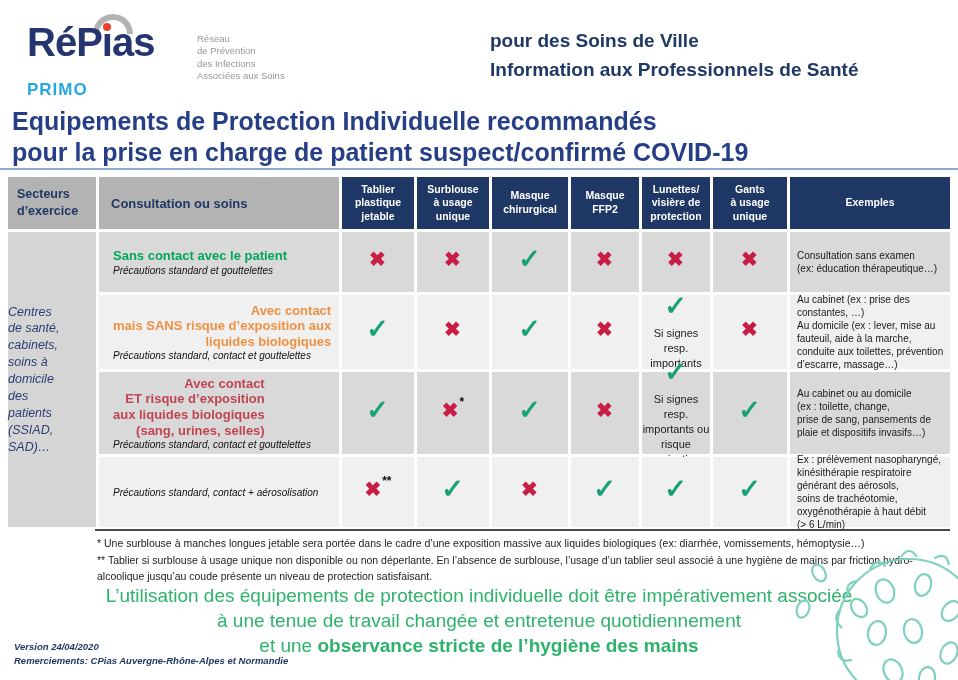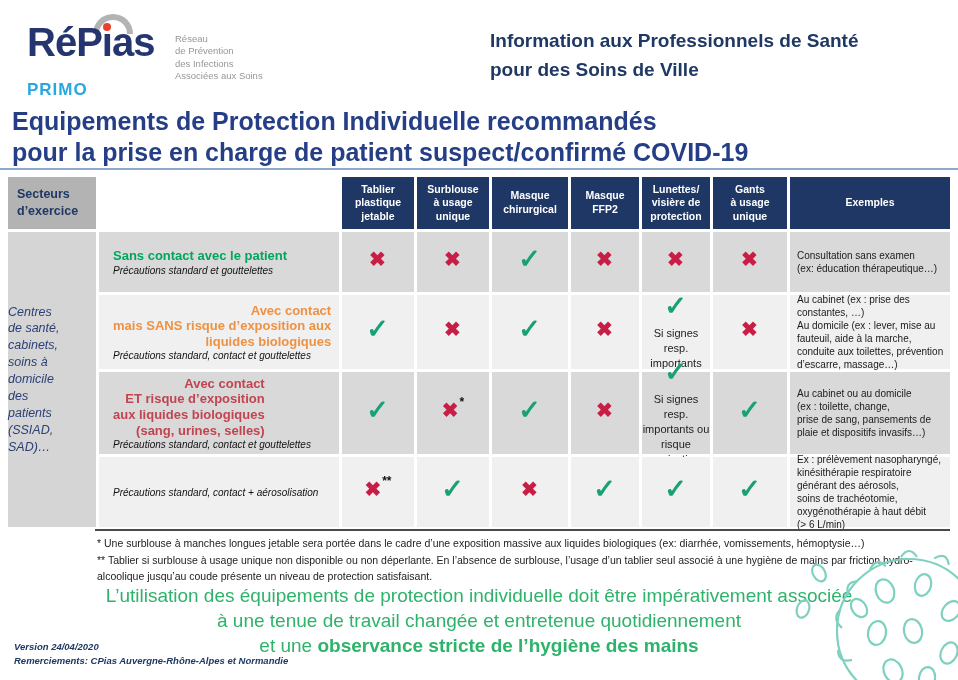--- a/index.html
+++ b/index.html
@@ -9,21 +9,21 @@
     font-family:"Liberation Sans", sans-serif; color:#1a1a1a;
   }
   
   .logo { position:absolute; left:27px; top:20px; width:260px; }
   .logo-word { font-size:40px; font-weight:bold; color:#24356f; letter-spacing:-1px; line-height:44px; position:relative; }
   .logo-i { position:relative; }
   .logo-dot { position:absolute; width:8px; height:8px; border-radius:50%; background:#e8402a; left:1px; top:3px; }
   .logo-arc { position:absolute; left:66px; top:-6px; width:40px; height:20px;
               border:6px solid #b3b3b3; border-bottom:none; border-radius:40px 40px 0 0; }
   .logo-primo { font-size:17px; font-weight:bold; color:#29a8df; letter-spacing:1px; margin-top:16px; }
-  .logo-tagline { position:absolute; left:148px; top:13px; font-size:9.5px; color:#979797; line-height:1.3; white-space:pre-line; }
+  .logo-tagline { position:absolute; left:170px; top:13px; font-size:9.5px; color:#979797; line-height:1.3; white-space:pre-line; }
   
   .hdr-right { position:absolute; left:490px; top:26px; font-size:19px; font-weight:bold; color:#1f3864; line-height:1.55; }
   
   .main-title { position:absolute; left:12px; top:100px; font-size:25px; font-weight:bold; color:#263e86; line-height:1.22;margin-top:6px; }
   .title-rule { position:absolute; left:0; top:168px; width:958px; height:2px; background:#8ea9c9; }
   
   .epi-table {
     position:absolute; left:8px; top:177px; width:942px;
     display:grid; gap:3px;
     grid-template-columns:88px 240px 72px 72px 76px 68px 68px 74px 1fr;
@@ -66,34 +66,35 @@
   <div class="logo-arc"></div>
   <div class="logo-word"><span>RéP</span><span class="logo-i"><span>ı</span><span class="logo-dot"></span></span><span>as</span></div>
   <div class="logo-primo">PRIMO</div>
   <div class="logo-tagline">Réseau
 de Prévention
 des Infections
 Associées aux Soins</div>
 </div>
 
 <div class="hdr-right">
+  <div>pour des Soins de Ville</div>
   <div>Information aux Professionnels de Santé</div>
-  <div>pour des Soins de Ville</div>
 </div>
 
 <div class="main-title">
   <div>Equipements de Protection Individuelle recommandés</div>
   <div>pour la prise en charge de patient suspect/confirmé COVID-19</div>
 </div>
 <div class="title-rule"></div>
 
 <div class="epi-table">
 
   <div class="cell hgray sector-h" style="grid-row:1;grid-column:1">Secteurs
 d’exercice</div>
+  <div class="cell hgray consult-h" style="grid-row:1;grid-column:2">Consultation ou soins</div>
   <div class="cell hnavy" style="grid-row:1;grid-column:3">Tablier
 plastique
 jetable</div>
   <div class="cell hnavy" style="grid-row:1;grid-column:4">Surblouse
 à usage
 unique</div>
   <div class="cell hnavy" style="grid-row:1;grid-column:5">Masque
 chirurgical</div>
   <div class="cell hnavy" style="grid-row:1;grid-column:6">Masque
 FFP2</div>

